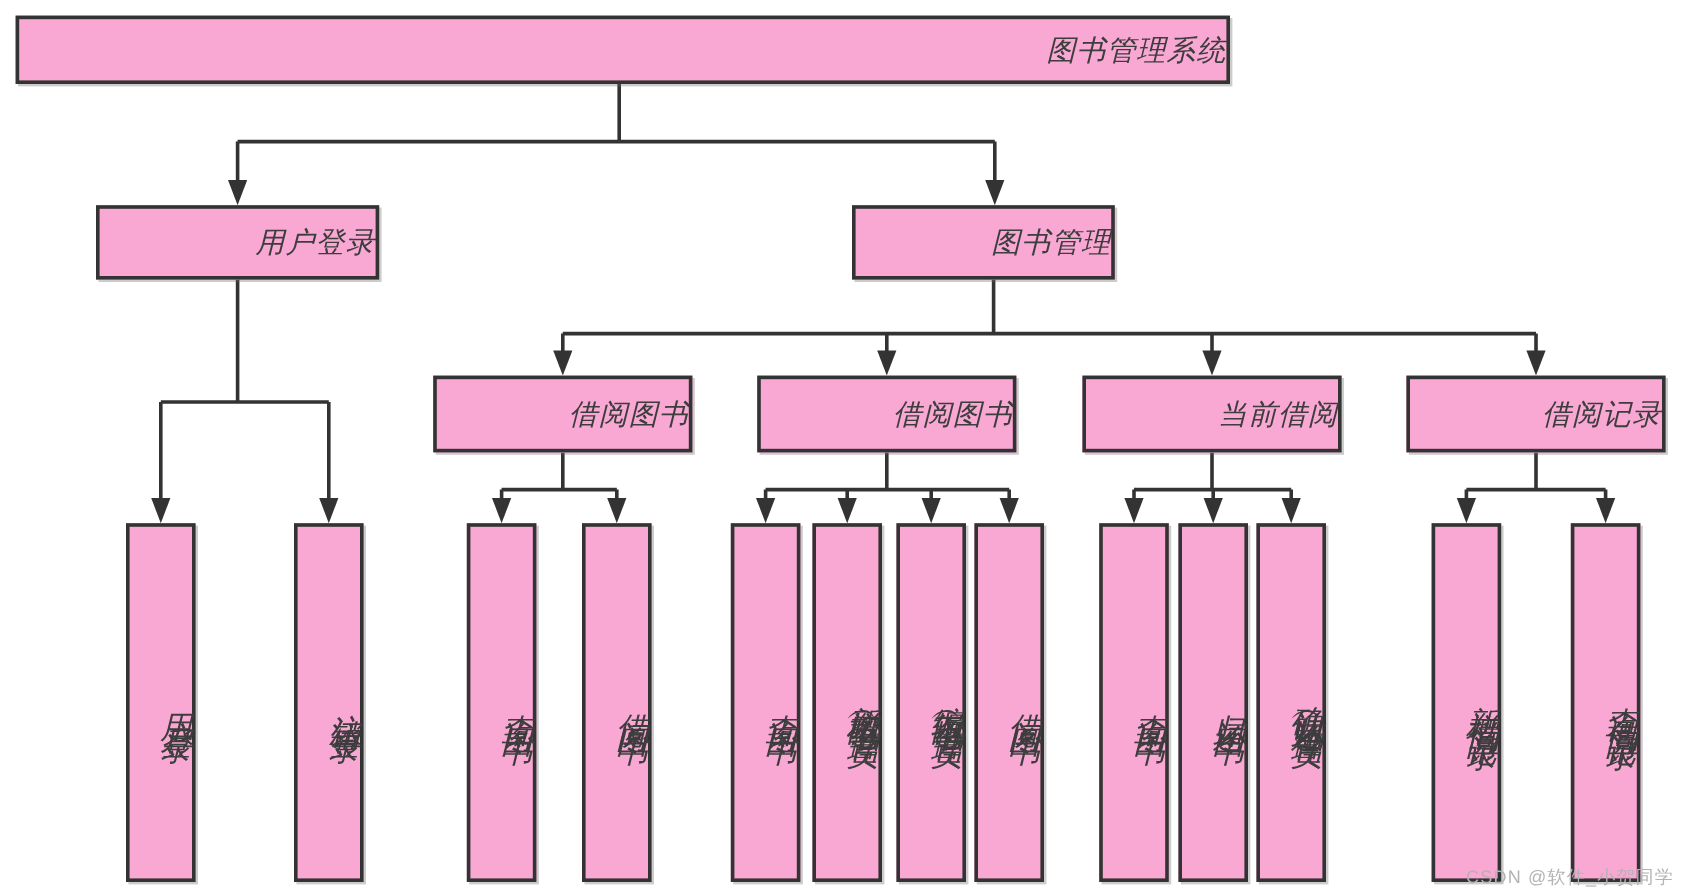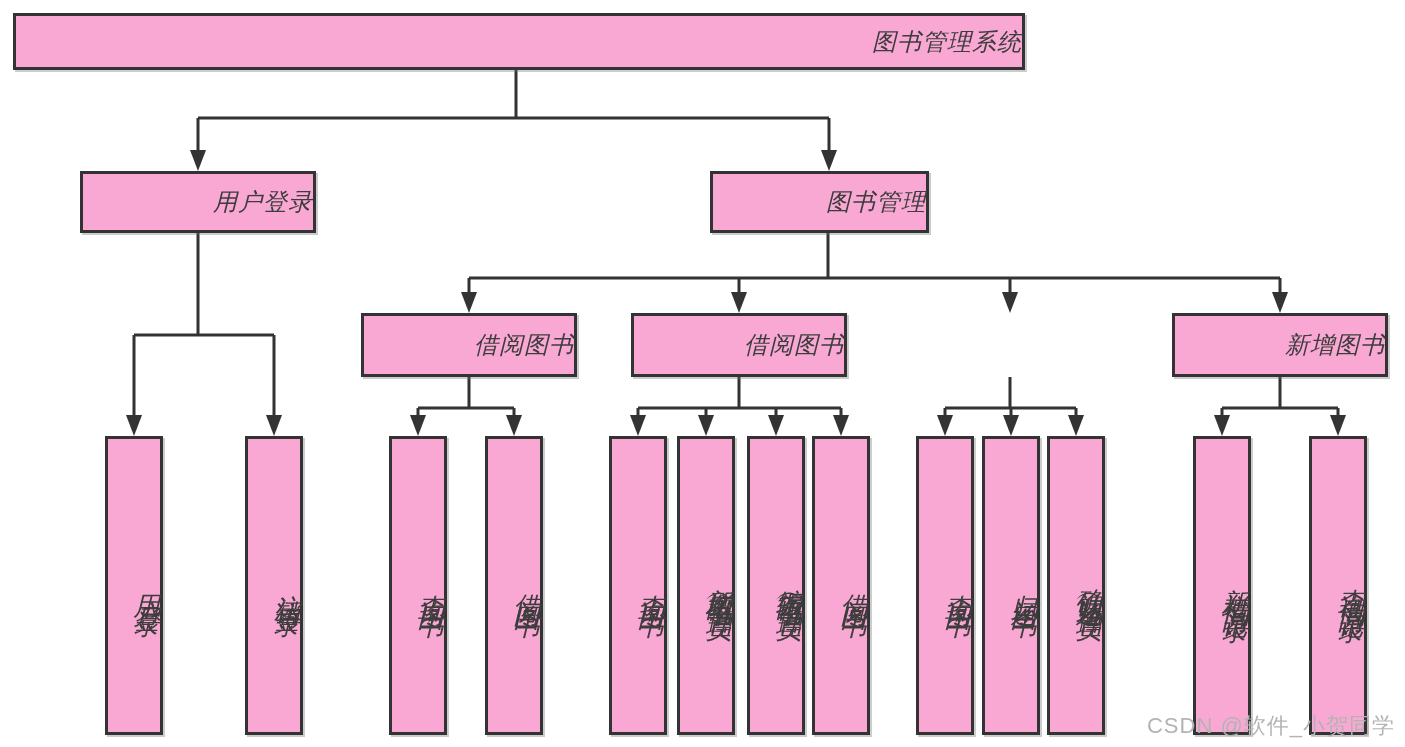--- a/index.html
+++ b/index.html
@@ -70,21 +70,21 @@
   .l8  { left: 812px; }
   .l9  { left: 916px; }
   .l10 { left: 982px; }
   .l11 { left: 1047px; }
   .l12 { left: 1193px; }
   .l13 { left: 1309px; }
   .watermark {
     position: absolute;
     right: 10px;
     bottom: 6px;
-    font-size: 22px;
+    font-size: 15px;
     letter-spacing: 1px;
     color: var(--watermark, #b3b3b3);
     white-space: nowrap;
   }
 </style>
 </head>
 <body>
 
 <div class="canvas">
 
@@ -141,22 +141,25 @@
   <div class="box lvl2 b-book-mgmt">
     <span class="hlabel">图书管理</span>
   </div>
 
   <div class="box lvl3 b-new-book">
     <span class="hlabel">借阅图书</span>
   </div>
   <div class="box lvl3 b-borrow">
     <span class="hlabel">借阅图书</span>
   </div>
+  <div class="box lvl3 b-current">
+    <span class="hlabel">当前借阅</span>
+  </div>
   <div class="box lvl3 b-records">
-    <span class="hlabel">新增图书</span>
+    <span class="hlabel">借阅记录</span>
   </div>
 
   <div class="box leaf l1">
     <span class="vtext">用户登录</span>
   </div>
   <div class="box leaf l2">
     <span class="vtext">注销登录</span>
   </div>
   <div class="box leaf l3">
     <span class="vtext">查询图书</span>

